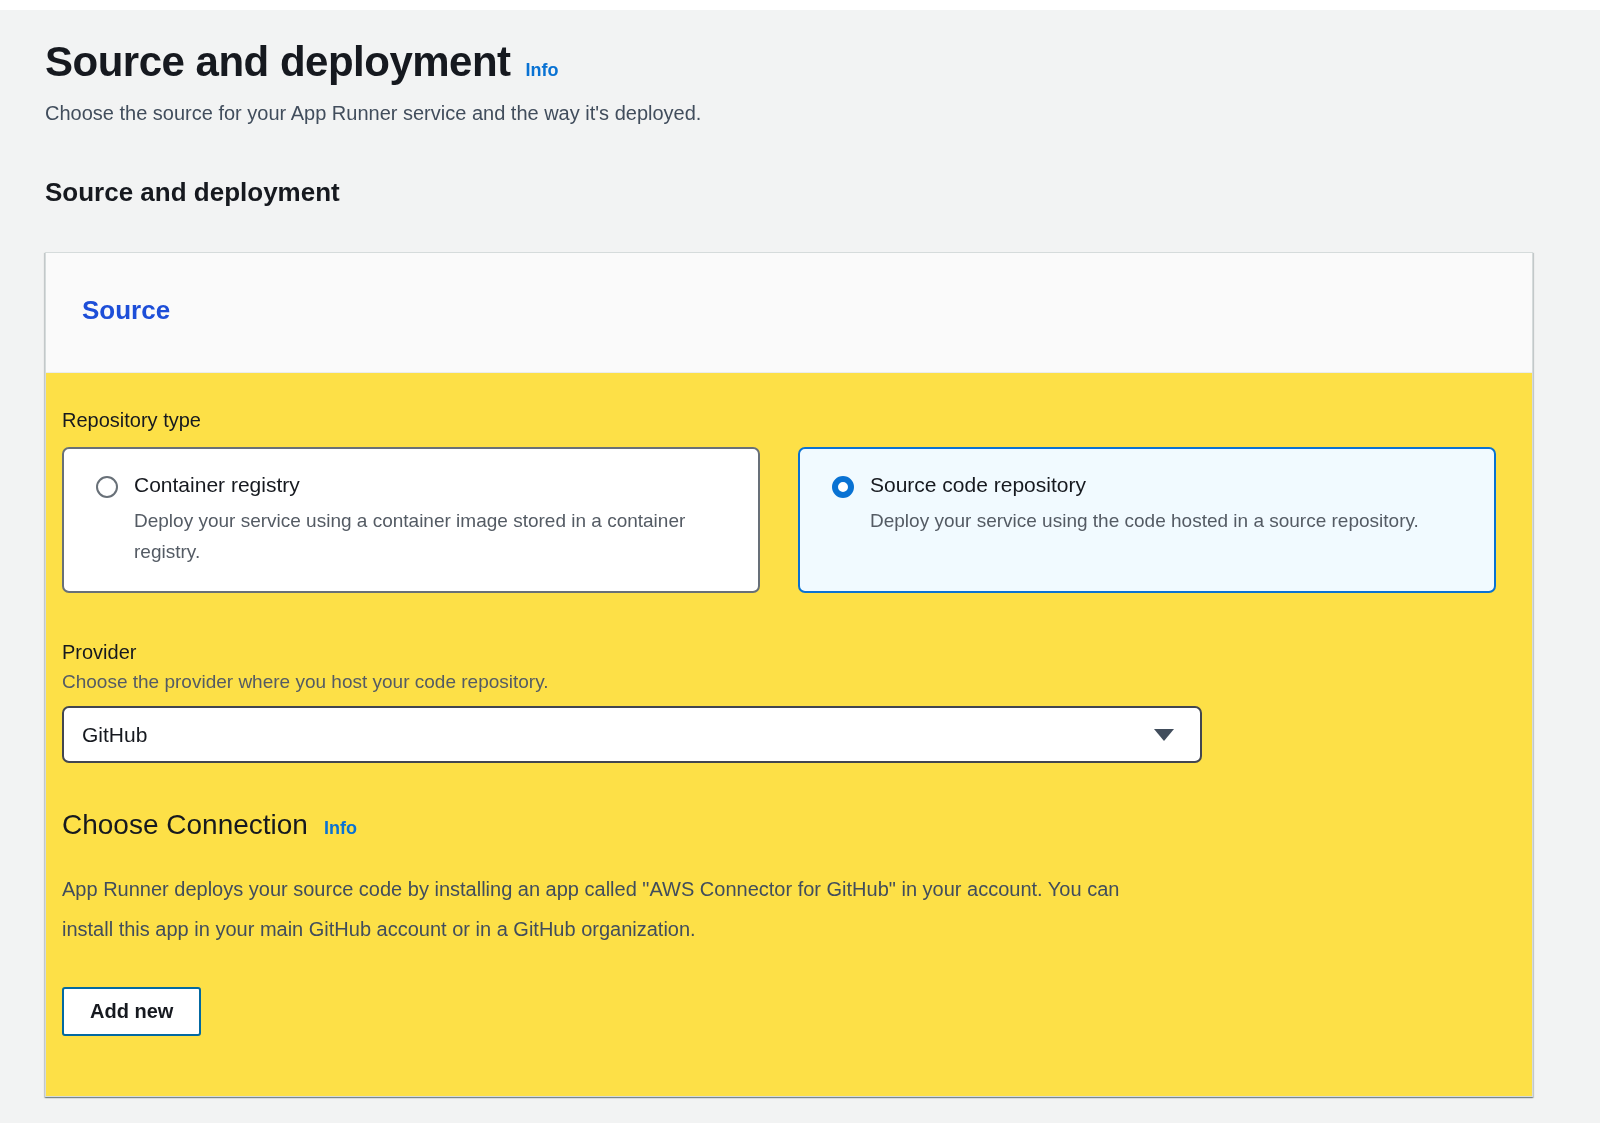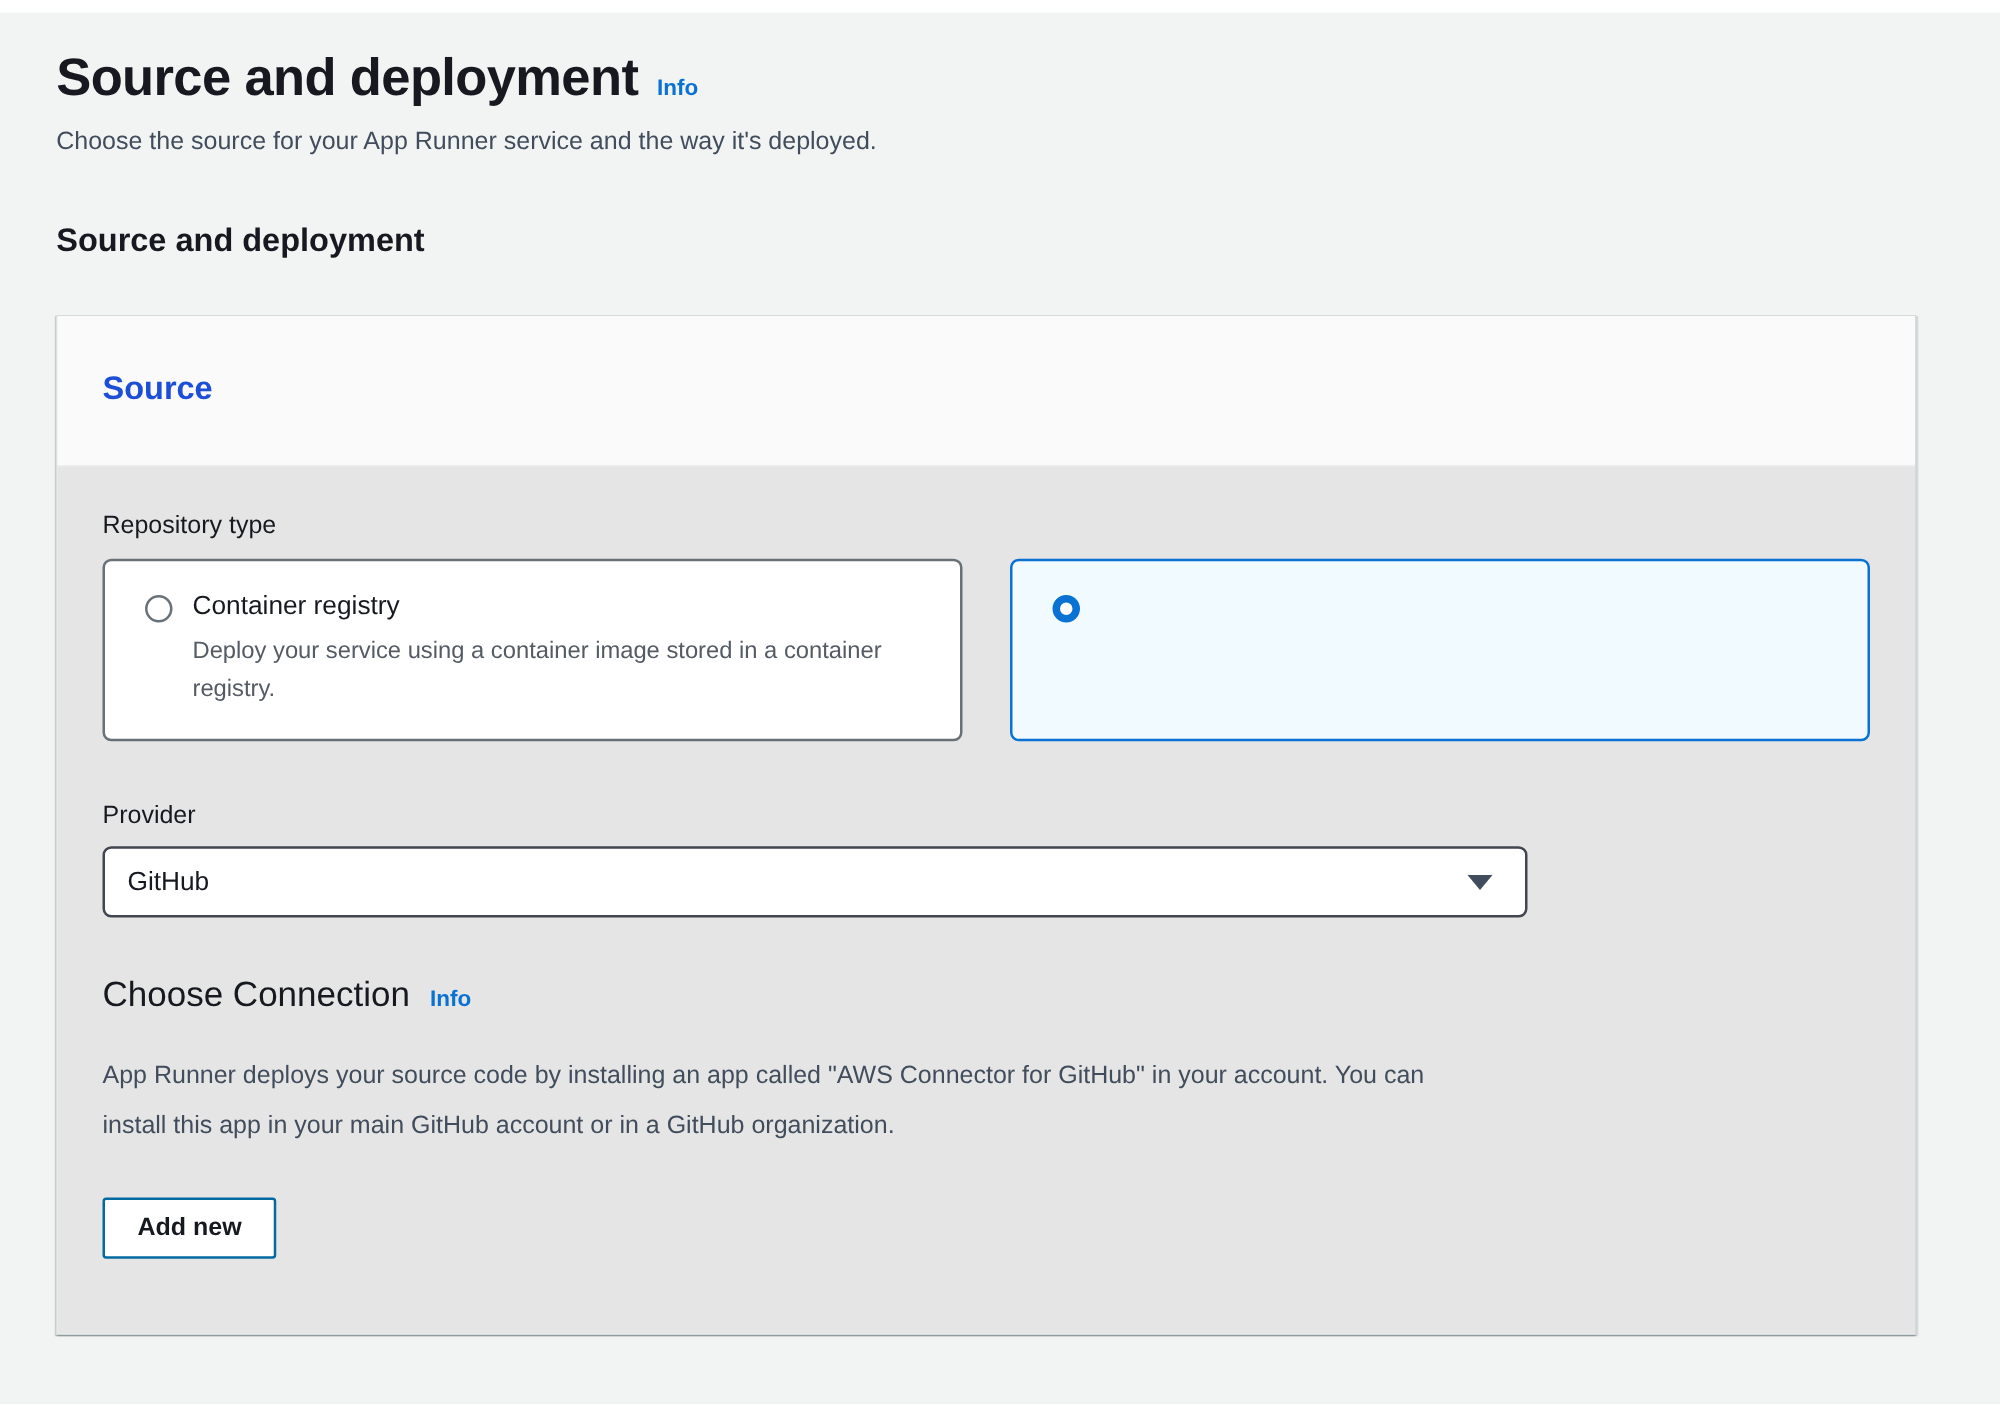--- a/index.html
+++ b/index.html
@@ -28,21 +28,21 @@
     background: #ffffff;
     border: 1px solid #d5dbdb;
     box-shadow: 0 1px 1px 0 rgba(0,28,36,0.3), 1px 1px 1px 0 rgba(0,28,36,0.15), -1px 1px 1px 0 rgba(0,28,36,0.15);
   }
   .card-header {
     background: #fafafa;
     border-bottom: 1px solid #eaeded;
     padding: 42px 36px 46px 36px;
   }
   .card-title { margin: 0; font-size: 26px; font-weight: 700; color: #1d4ed8; }
-  .card-body { padding: 36px 36px 60px 36px; background: #e5e5e5; }
+  .card-body { padding: 36px 36px 60px 16px; background: #fde047; }
 
   
   .field-label { font-size: 20px; color: #16191f; }
   .tiles { display: grid; grid-template-columns: 1fr 1fr; gap: 38px; margin-top: 15px; }
   .tile {
     display: flex; gap: 16px;
     min-height: 139px;
     padding: 24px 24px 24px 32px;
     border: 2px solid #687078; border-radius: 7px;
     background: #ffffff;
@@ -125,27 +125,32 @@
           <div class="tile">
             <span class="radio"></span>
             <div>
               <div class="tile-title">Container registry</div>
               <div class="tile-desc">Deploy your service using a container image stored in a container registry.</div>
             </div>
           </div>
 
           <div class="tile selected">
             <span class="radio"></span>
+            <div>
+              <div class="tile-title">Source code repository</div>
+              <div class="tile-desc">Deploy your service using the code hosted in a source repository.</div>
+            </div>
           </div>
 
         </div>
       </div>
 
       <div class="provider-block">
         <div class="field-label">Provider</div>
+        <div class="hint">Choose the provider where you host your code repository.</div>
         <div class="select">
           <span class="select-value">GitHub</span>
           <span class="caret"></span>
         </div>
       </div>
 
       <div>
         <div class="gh-heading-row">
           <h3 class="gh-heading">Choose Connection</h3>
           <a class="info-link">Info</a>

